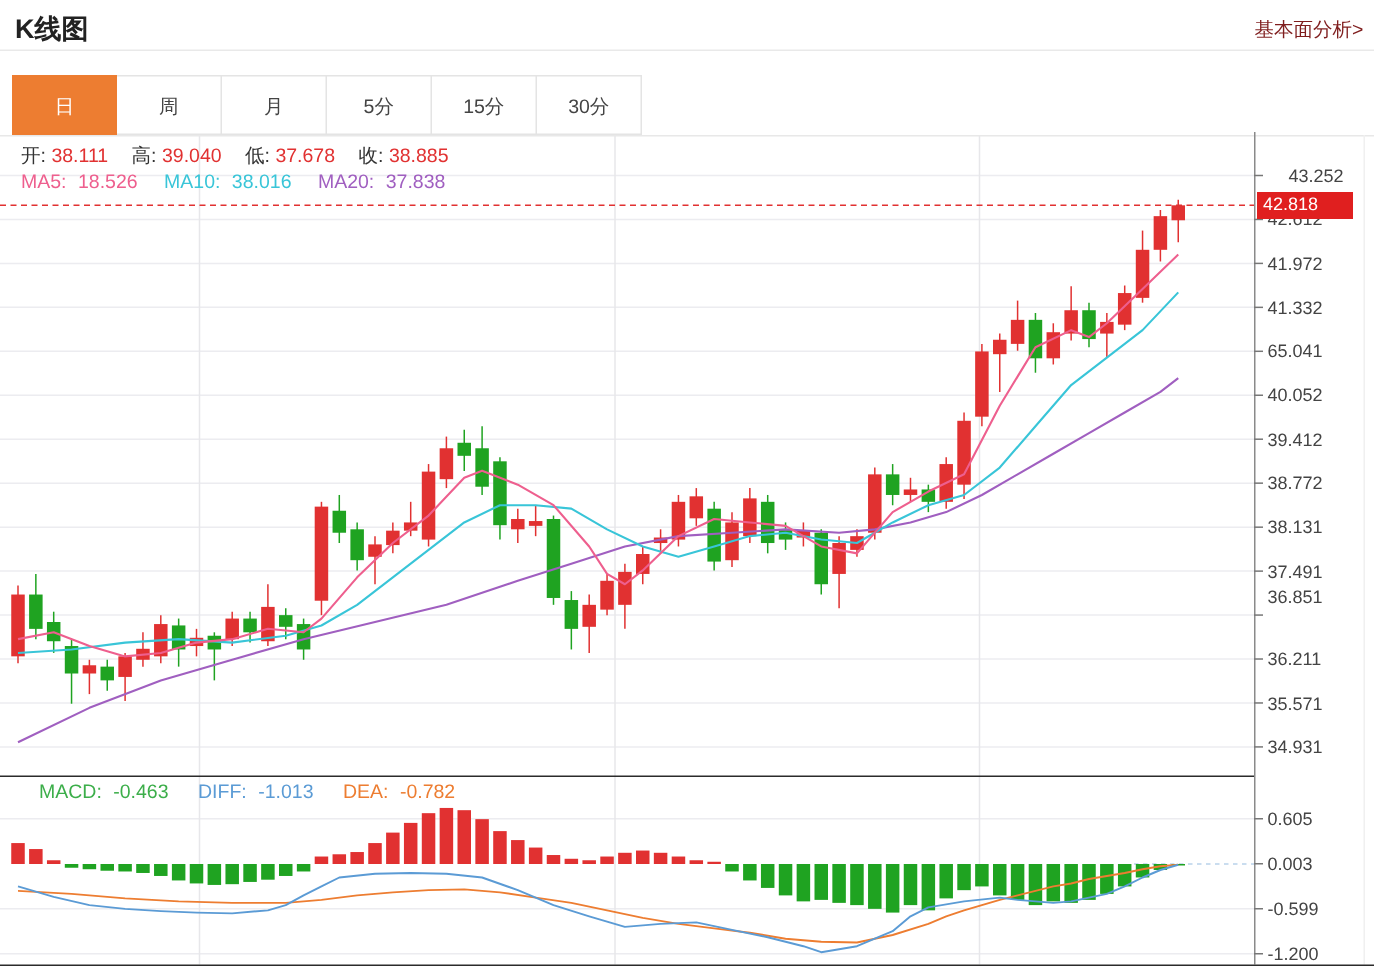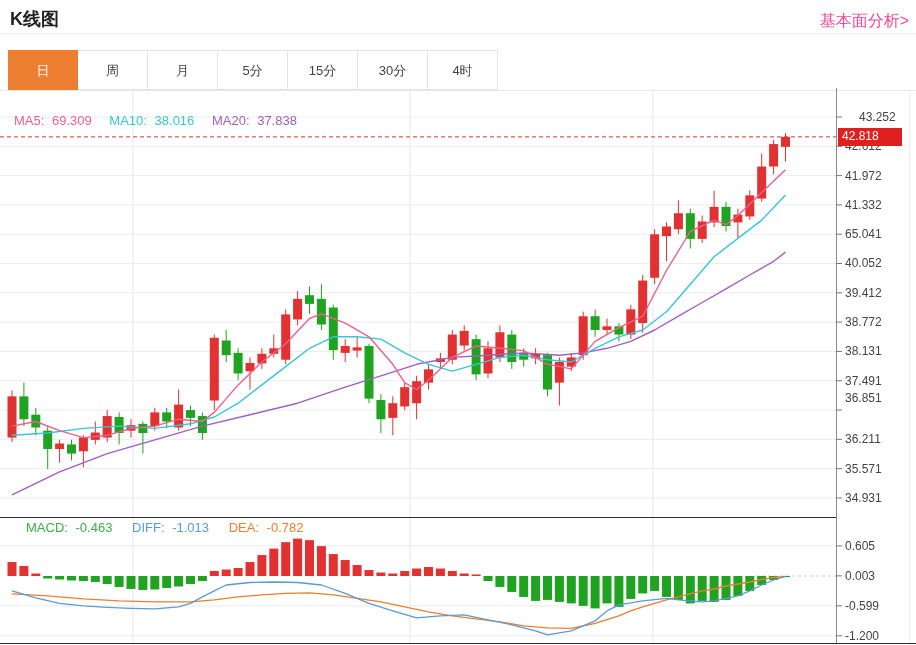--- a/index.html
+++ b/index.html
@@ -1,20 +1,20 @@
 <!DOCTYPE html>
 <html style="--up: #e13131; --down: #1fa321; --ma5: #ee5f8e; --ma10: #39c5d8; --ma20: #a05fc0; --diff: #5b9bd5; --dea: #ed7d31; --macd-text: #3cae4a; --accent-tab: #ed7d31; --price-line: #e13131; --tag-bg: #e01f1f; --grid: #ececf0; --vgrid: #e7e7ea; --axis: #8a8a8a; --separator: #2b2b2b; --tick: #777777;"><head>
 <meta charset="utf-8">
 <style>
   html,body{margin:0;padding:0;background:#fff;width:916px;height:645px;overflow:hidden;
     font-family:"Liberation Sans","DejaVu Sans",sans-serif;}
   .page{position:relative;width:916px;height:645px;background:#fff;}
   #chart-svg{position:absolute;left:0;top:0;}
   .title{position:absolute;left:10px;top:7px;font-size:18px;font-weight:bold;color:#222;}
-  .fund-link{position:absolute;right:7px;top:11px;font-size:16px;color:#ec4899;cursor:pointer;}
+  .fund-link{position:absolute;right:7px;top:11px;font-size:13px;color:#7f1d1d;cursor:pointer;}
   .hr-top{position:absolute;left:0;top:33px;width:916px;height:1px;background:#e9e9e9;}
   .tabs{position:absolute;left:8px;top:50px;display:flex;}
   .tab{width:70px;height:40px;line-height:40px;text-align:center;font-size:13px;color:#444;
     border:1px solid #e4e4e4;border-left:none;box-sizing:border-box;background:#fff;cursor:pointer;}
   .tab:first-child{border-left:1px solid #e4e4e4;}
   .tab.active{background:var(--accent-tab,#ed7d31);border-color:var(--accent-tab,#ed7d31);color:#fff;}
   .legend{position:absolute;font-size:13px;white-space:nowrap;}
   .ohlc{left:14px;top:95px;}
   .ma{left:14px;top:113px;}
   .macdl{left:26px;top:520px;text-align:right;}
@@ -295,27 +295,36 @@
   <div class="fund-link">基本面分析&gt;</div>
   <div class="hr-top"></div>
 
   <div class="tabs" id="tabs">
       <div class="tab active">日</div>
       <div class="tab">周</div>
       <div class="tab">月</div>
       <div class="tab">5分</div>
       <div class="tab">15分</div>
       <div class="tab">30分</div>
-      <div class="tab">4时</div>
     </div>
 
+  <div class="legend ohlc">
+    <span class="lbl">开:</span>
+    <span class="val">38.111</span>
+    <span class="lbl">高:</span>
+    <span class="val">39.040</span>
+    <span class="lbl">低:</span>
+    <span class="val">37.678</span>
+    <span class="lbl">收:</span>
+    <span class="val">38.885</span>
+  </div>
 
   <div class="legend ma">
     <span class="ma5">MA5:</span>
-    <span class="ma5v">69.309</span>
+    <span class="ma5v">18.526</span>
     <span class="ma10">MA10:</span>
     <span class="ma10v">38.016</span>
     <span class="ma20">MA20:</span>
     <span class="ma20v">37.838</span>
   </div>
 
   <div class="legend macdl">
     <span class="m">MACD:</span>
     <span class="mv">-0.463</span>
     <span class="d">DIFF:</span>

